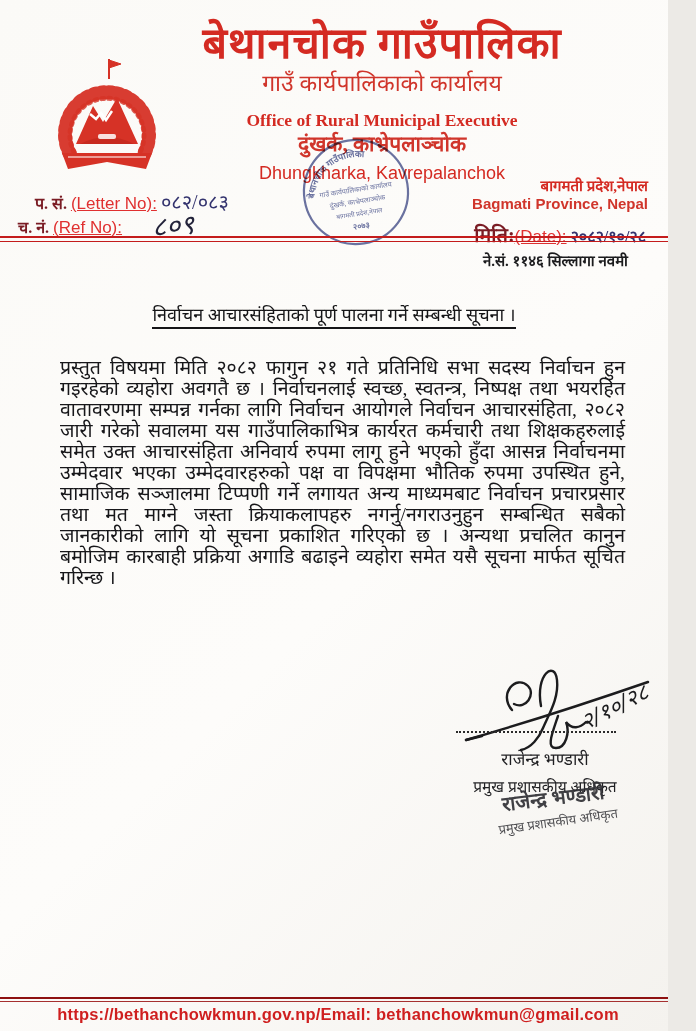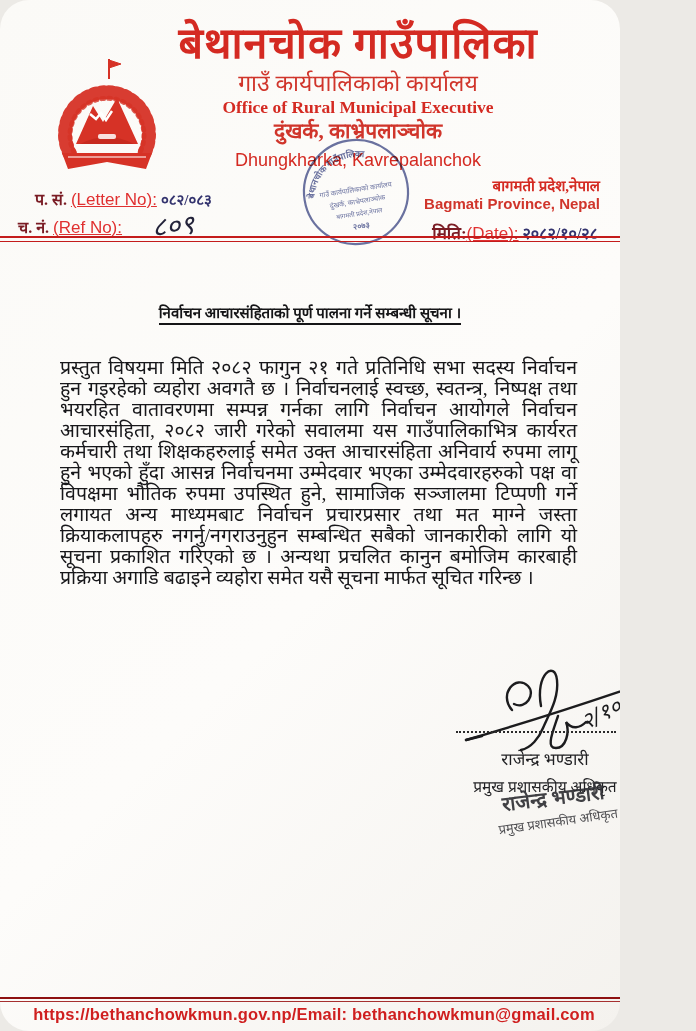--- a/index.html
+++ b/index.html
@@ -4,53 +4,52 @@
 <style>
   html,body{margin:0;padding:0;}
   body{
     width:696px;height:1031px;
     background:#eceae6;
     font-family:"Liberation Serif", serif;
     overflow:hidden;
   }
   .page{
     position:relative;
-    width:620px;height:1031px;
+    width:668px;height:1031px;
     background:linear-gradient(135deg,#fbfaf7 0%,#fdfcfa 55%,#f4f2ee 100%);
     overflow:hidden;
-    border-radius:29px;
   }
   .abs{position:absolute;}
   
   .header-text{left:110px;right:14px;top:20px;text-align:center;line-height:1.12;}
   .t-np{font-size:43px;font-weight:bold;color:#d42a22;letter-spacing:1px;}
   .t-en{font-size:27px;font-weight:bold;color:#d42a22;margin-top:2px;}
   .t-office-np{font-size:23px;color:#d0352b;margin-top:3px;}
-  .t-office-en{font-size:17.5px;font-weight:bold;color:#d42a22;margin-top:1px;}
+  .t-office-en{font-size:17.5px;font-weight:bold;color:#d42a22;margin-top:14px;}
   .t-place-np{font-size:21px;font-weight:bold;color:#d0352b;margin-top:2px;}
   .t-place-en{font-size:18px;font-weight:normal;color:#d42a22;margin-top:7px;font-family:"Liberation Sans",sans-serif;}
   .emblem{left:46px;top:56px;}
   .round-stamp{left:300px;top:136px;width:112px;height:112px;transform:rotate(-9deg);opacity:.82;mix-blend-mode:multiply;}
   
   .meta-label-np{color:#7a1c24;font-weight:bold;font-size:16px;}
   .meta-label-en{color:#e03030;font-size:17px;font-family:"Liberation Sans",sans-serif;text-decoration:underline;}
-  .meta-value{color:#33336e;font-size:15px;font-weight:bold;}
+  .meta-value{color:#33336e;font-size:20px;font-weight:normal;}
   .letter-row{left:35px;top:188px;}
   .ref-row{left:18px;top:216px;}
   .ref-hand{left:152px;top:206px;font-size:27px;color:#23233a;font-style:italic;transform:rotate(-4deg);font-family:"DejaVu Serif",serif;}
   .province{right:20px;top:178px;text-align:right;line-height:1.15;}
   .province-np{font-size:15px;font-weight:bold;color:#d42a22;}
   .province-en{font-size:15px;font-weight:bold;color:#d0352b;font-family:"Liberation Sans",sans-serif;}
   .date-row{right:22px;top:221px;text-align:right;}
   .date-value{color:#33336e;font-size:16px;font-weight:bold;}
   .red-rule{left:0;right:0;top:236px;height:3px;border-top:2.5px solid #c41c1c;border-bottom:1.5px solid #c41c1c;}
   .era-line{right:40px;top:250px;font-size:15px;color:#1c1c1e;font-weight:bold;}
   
   .subject{left:0;right:0;top:302px;text-align:center;}
-  .subject span{font-size:15px;font-weight:bold;color:#151517;border-bottom:2px solid #151517;padding-bottom:2px;}
+  .subject span{font-size:18px;font-weight:normal;color:#151517;border-bottom:2px solid #151517;padding-bottom:2px;}
   .body-text{left:60px;right:43px;top:357px;font-size:19.5px;line-height:21px;color:#17171a;text-align:justify;}
   
   .sig-svg{left:438px;top:658px;}
   .dotted-line{left:456px;top:731px;width:160px;border-top:2.5px dotted #2b2b2b;}
   .sig-name{left:430px;width:230px;top:747px;text-align:center;font-size:17px;color:#1f1f22;}
   .sig-title{left:420px;width:250px;top:775px;text-align:center;font-size:15.5px;color:#1f1f22;}
   .stamp-name{left:428px;width:250px;top:784px;text-align:center;font-size:20px;font-weight:bold;color:#313136;transform:rotate(-7deg);opacity:.92;}
   .stamp-title{left:448px;width:220px;top:812px;text-align:center;font-size:13px;color:#3c3c40;transform:rotate(-8deg);opacity:.9;}
   
   .footer-rule{left:0;right:0;top:997px;height:2px;border-top:2px solid #8e1111;border-bottom:1px solid #a63030;}
@@ -120,26 +119,27 @@
     <span class="meta-label-en">(Ref No):</span>
   </div>
   <div class="abs ref-hand">८०९</div>
 
   <div class="abs province">
     <div class="province-np">बागमती प्रदेश,नेपाल</div>
     <div class="province-en">Bagmati Province, Nepal</div>
   </div>
 
   <div class="abs date-row">
-    <span class="meta-label-np" style="font-size:17px">मिति:</span><span class="meta-label-en">(Date):</span>
+    <span class="meta-label-np" style="font-size:20px">मिति:</span><span class="meta-label-en">(Date):</span>
     <span class="date-value">२०८२/१०/२८</span>
   </div>
 
   <div class="abs red-rule"></div>
 
+  <div class="abs era-line">ने.सं. ११४६ सिल्लागा नवमी</div>
 
   <div class="abs subject">
     <span>निर्वाचन आचारसंहिताको पूर्ण पालना गर्ने सम्बन्धी सूचना ।</span>
   </div>
 
   <div class="abs body-text">प्रस्तुत विषयमा मिति २०८२ फागुन २१ गते प्रतिनिधि सभा सदस्य निर्वाचन हुन गइरहेको व्यहोरा अवगतै छ । निर्वाचनलाई स्वच्छ, स्वतन्त्र, निष्पक्ष तथा भयरहित वातावरणमा सम्पन्न गर्नका लागि निर्वाचन आयोगले निर्वाचन आचारसंहिता, २०८२ जारी गरेको सवालमा यस गाउँपालिकाभित्र कार्यरत कर्मचारी तथा शिक्षकहरुलाई समेत उक्त आचारसंहिता अनिवार्य रुपमा लागू हुने भएको हुँदा आसन्न निर्वाचनमा उम्मेदवार भएका उम्मेदवारहरुको पक्ष वा विपक्षमा भौतिक रुपमा उपस्थित हुने, सामाजिक सञ्जालमा टिप्पणी गर्ने लगायत अन्य माध्यमबाट निर्वाचन प्रचारप्रसार तथा मत माग्ने जस्ता क्रियाकलापहरु नगर्नु/नगराउनुहुन सम्बन्धित सबैको जानकारीको लागि यो सूचना प्रकाशित गरिएको छ । अन्यथा प्रचलित कानुन बमोजिम कारबाही प्रक्रिया अगाडि बढाइने व्यहोरा समेत यसै सूचना मार्फत सूचित गरिन्छ ।</div>
 
   <div class="abs sig-svg">
     <svg width="244" height="100" viewBox="0 0 244 100">
       <g fill="none" stroke="#1c1c1e" stroke-width="2.4" stroke-linecap="round">

